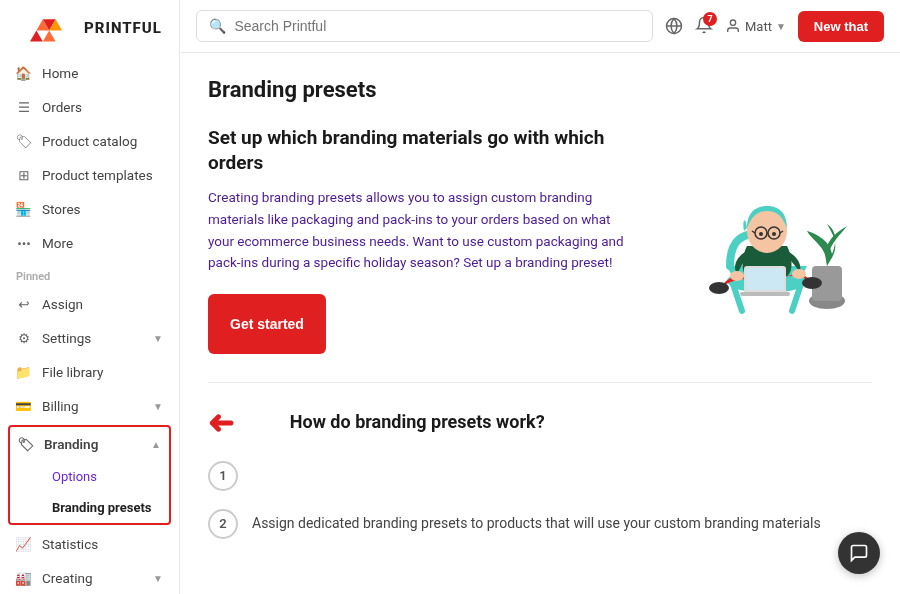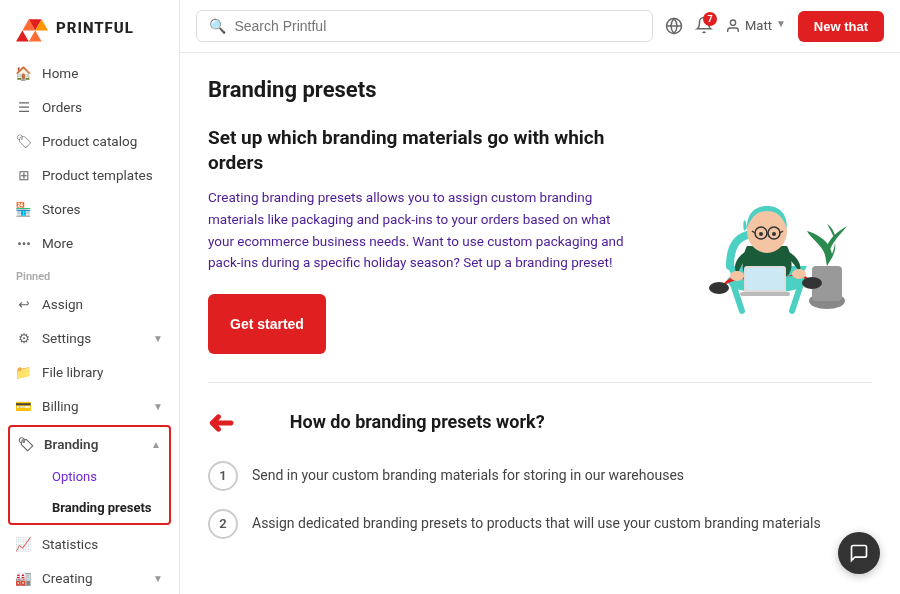--- a/index.html
+++ b/index.html
@@ -1,20 +1,20 @@
 <!DOCTYPE html>
 <html><head>
   <meta charset="utf-8">
   <style>
     * { box-sizing: border-box; margin: 0; padding: 0; }
     body { font-family: -apple-system, BlinkMacSystemFont, 'Segoe UI', Roboto, sans-serif; font-size: 14px; color: #333; background: #f5f5f5; display: flex; height: 594px; width: 900px; overflow: hidden; }
 
     
     .sidebar { width: 180px; min-width: 180px; background: #fff; border-right: 1px solid #e8e8e8; display: flex; flex-direction: column; height: 100%; overflow-y: auto; }
-    .sidebar-logo { display: flex; align-items: center; padding: 14px 16px; gap: 8px; }
+    .sidebar-logo { display: flex; align-items: center; padding: 14px 30px; gap: 22px; }
     .logo-icon { display: flex; align-items: center; }
     .logo-text { font-size: 15px; font-weight: 800; color: #222; letter-spacing: 1px; }
 
     .sidebar-nav { flex: 1; }
     .nav-item { display: flex; align-items: center; gap: 10px; padding: 9px 16px; cursor: pointer; color: #444; font-size: 13.5px; border-radius: 0; position: relative; }
     .nav-item .icon { width: 16px; height: 16px; display: flex; align-items: center; justify-content: center; color: #666; flex-shrink: 0; }
     .nav-item .chevron { margin-left: auto; font-size: 10px; color: #999; }
 
     .sidebar-section-label { padding: 10px 16px 4px; font-size: 11px; color: #aaa; font-weight: 600; text-transform: none; }
 
@@ -26,21 +26,21 @@
     .branding-header .icon { width: 16px; height: 16px; display: flex; align-items: center; justify-content: center; color: #666; flex-shrink: 0; }
 
     
     .main { flex: 1; display: flex; flex-direction: column; height: 100%; overflow: hidden; }
 
     
     .topbar { display: flex; align-items: center; gap: 12px; padding: 10px 16px; background: #fff; border-bottom: 1px solid #e8e8e8; }
     .search-bar { display: flex; align-items: center; gap: 8px; background: #fff; border: 1px solid #ddd; border-radius: 6px; padding: 7px 12px; flex: 1; max-width: 480px; }
     .search-bar input { border: none; outline: none; font-size: 14px; color: #444; background: transparent; width: 100%; }
     .topbar-actions { display: flex; align-items: center; gap: 12px; margin-left: auto; }
-    .globe-icon, .bell-icon, .user-area { display: flex; gap: 4px; cursor: pointer; color: #555; font-size: 13px; }
+    .globe-icon, .bell-icon, .user-area { display: flex; align-items: center; gap: 4px; cursor: pointer; color: #555; font-size: 13px; }
     .bell-wrapper { position: relative; }
     .bell-badge { position: absolute; top: -4px; right: -4px; background: #e02020; color: #fff; border-radius: 50%; width: 14px; height: 14px; font-size: 9px; display: flex; align-items: center; justify-content: center; font-weight: 700; }
     .new-order-btn { background: #e02020; color: #fff; border: none; border-radius: 6px; padding: 8px 16px; font-size: 13px; font-weight: 600; cursor: pointer; white-space: nowrap; }
 
     
     .content { flex: 1; overflow-y: auto; padding: 24px 28px; background: #fff; position: relative; }
 
     .page-title { font-size: 22px; font-weight: 700; color: #1a1a1a; margin-bottom: 24px; }
 
     .hero-section { display: flex; align-items: flex-start; justify-content: space-between; background: #fff; margin-bottom: 28px; }
@@ -250,21 +250,20 @@
     <hr class="section-divider">
 
     <div style="display:flex; align-items:center; margin-bottom: 20px;">
       <span style="color:#e02020; font-size:32px; font-weight:bold; margin-right:8px; transform:rotate(180deg) scaleY(-1); display:inline-block;">➜</span>
       <h2 style="font-size:18px; font-weight:700; color:#1a1a1a;margin-left:47px;">How do branding presets work?</h2>
     </div>
 
     <div class="steps">
       <div class="step">
         <div class="step-number">1</div>
-        <div class="step-text">Send in your custom branding materials for storing in our warehouses</div>
       </div>
       <div class="step">
         <div class="step-number">2</div>
         <div class="step-text">Assign dedicated branding presets to products that will use your custom branding materials</div>
       </div>
     </div>
   </div>
 </div>
 
 <div class="chat-btn" style="position:fixed;">

